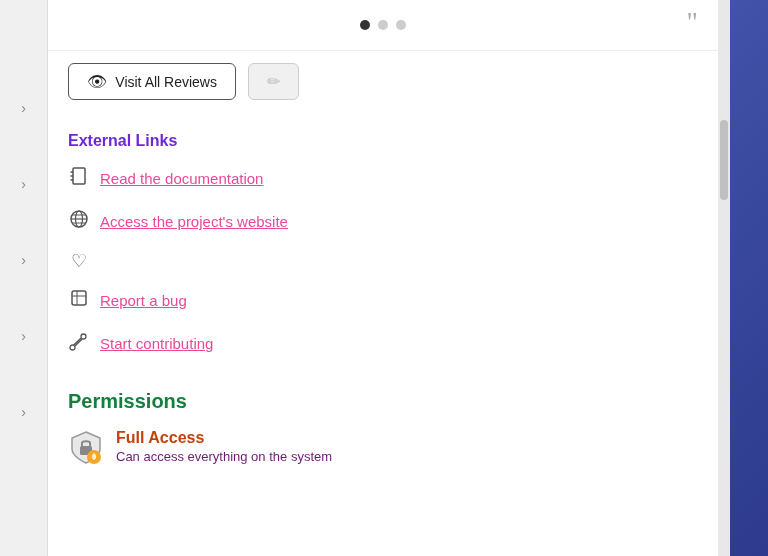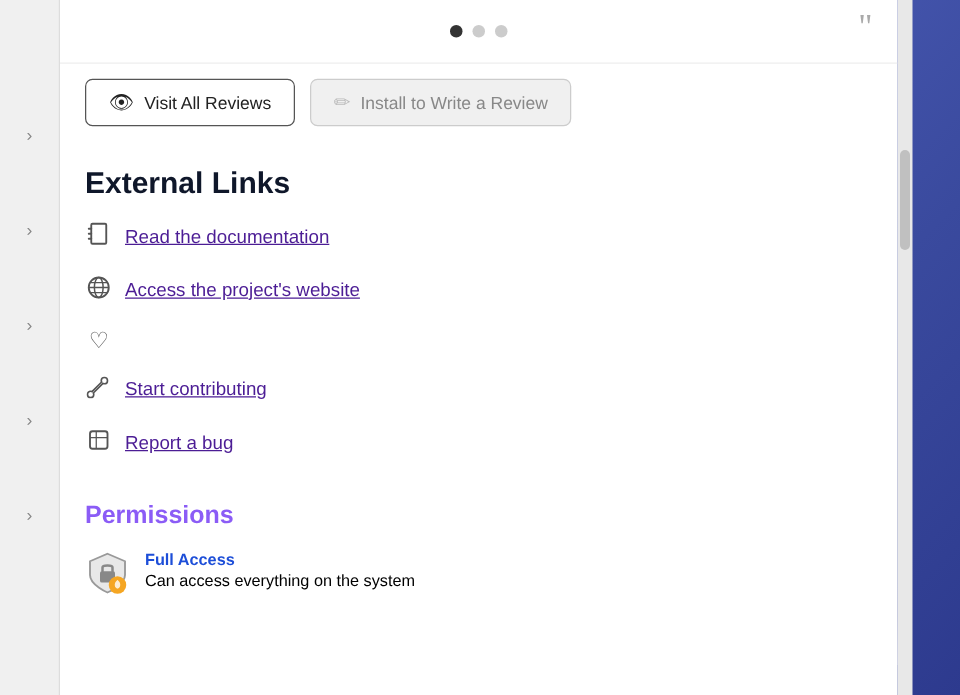--- a/index.html
+++ b/index.html
@@ -126,57 +126,57 @@
       color: #888;
       font-weight: 500;
     }
 
     
     .section {
       padding: 16px 20px 8px 20px;
     }
 
     .section-title {
-      font-size: 24px;
+      font-size: 16px;
       font-weight: 700;
-      color: #0f172a;
+      color: #6d28d9;
       margin-bottom: 16px;
     }
 
     .link-item {
       display: flex;
       align-items: center;
       gap: 10px;
       margin-bottom: 18px;
     }
 
     .link-icon {
       font-size: 18px;
       color: #555;
       width: 22px;
       text-align: center;
       flex-shrink: 0;
     }
 
     .link-anchor {
-      color: #4c1d95;
+      color: #ec4899;
       text-decoration: underline;
       font-size: 15px;
       cursor: pointer;
     }
 
     
     .permissions-section {
       padding: 8px 20px 16px 20px;
     }
 
     .permissions-title {
       font-size: 20px;
       font-weight: 700;
-      color: #8b5cf6;
+      color: #15803d;
       margin-bottom: 16px;
     }
 
     .permission-item {
       display: flex;
       align-items: flex-start;
       gap: 12px;
     }
 
     .permission-icon {
@@ -185,29 +185,29 @@
       position: relative;
       flex-shrink: 0;
     }
 
     .permission-icon svg {
       width: 36px;
       height: 36px;
     }
 
     .permission-text h4 {
-      font-size: 13px;
+      font-size: 16px;
       font-weight: 600;
-      color: #1d4ed8;
+      color: #c2410c;
       margin-bottom: 2px;
     }
 
     .permission-text p {
       font-size: 13px;
-      color: #000000;
+      color: #701a75;
     }
 
     .bottom-fade {
       height: 40px;
       background: linear-gradient(to bottom, rgba(255,255,255,0), rgba(255,255,255,0.8));
       pointer-events: none;
     }
   </style>
 </head>
 <body>
@@ -231,21 +231,20 @@
     <span class="quote-mark">"</span>
   </div>
 
   <div class="buttons-row">
     <button class="btn-show-reviews">
       <span style="font-size:16px;">👁</span>
       <span>Visit All Reviews</span>
     </button>
     <button class="btn-install-review">
       <span style="font-size:16px; opacity:0.5;">✏</span>
-      <span>Install to Write a Review</span>
     </button>
   </div>
 
   <div class="section">
     <h2 class="section-title">External Links</h2>
 
     <div class="link-item">
       <span class="link-icon" style="font-size:17px; color:#555;">
         
         <svg width="20" height="20" viewBox="0 0 20 20" fill="none" xmlns="http://www.w3.org/2000/svg">
@@ -273,35 +272,35 @@
 
     <div class="link-item">
       <span class="link-icon" style="font-size:18px; color:#555; line-height:1;">
         ♡
       </span>
     </div>
 
     <div class="link-item">
       <span class="link-icon">
         <svg width="20" height="20" viewBox="0 0 20 20" fill="none" xmlns="http://www.w3.org/2000/svg">
-          <path d="M14.5 3C13.1 3 12 4.1 12 5.5c0 .4.1.8.3 1.1L4.6 14.3c-.3-.2-.7-.3-1.1-.3C2.1 14 1 15.1 1 16.5S2.1 19 3.5 19 6 17.9 6 16.5c0-.4-.1-.8-.3-1.1l7.7-7.7c.3.2.7.3 1.1.3C15.9 8 17 6.9 17 5.5S15.9 3 14.5 3z" stroke="#555" stroke-width="1.3" fill="none"></path>
-        </svg>
-      </span>
-      <a class="link-anchor" href="#">Start contributing</a>
-    </div>
-
-    <div class="link-item">
-      <span class="link-icon">
-        <svg width="20" height="20" viewBox="0 0 20 20" fill="none" xmlns="http://www.w3.org/2000/svg">
           <rect x="3" y="3" width="14" height="14" rx="2" stroke="#555" stroke-width="1.5" fill="none"></rect>
           <line x1="3" y1="8" x2="17" y2="8" stroke="#555" stroke-width="1"></line>
           <line x1="8" y1="3" x2="8" y2="17" stroke="#555" stroke-width="1"></line>
         </svg>
       </span>
       <a class="link-anchor" href="#">Report a bug</a>
+    </div>
+
+    <div class="link-item">
+      <span class="link-icon">
+        <svg width="20" height="20" viewBox="0 0 20 20" fill="none" xmlns="http://www.w3.org/2000/svg">
+          <path d="M14.5 3C13.1 3 12 4.1 12 5.5c0 .4.1.8.3 1.1L4.6 14.3c-.3-.2-.7-.3-1.1-.3C2.1 14 1 15.1 1 16.5S2.1 19 3.5 19 6 17.9 6 16.5c0-.4-.1-.8-.3-1.1l7.7-7.7c.3.2.7.3 1.1.3C15.9 8 17 6.9 17 5.5S15.9 3 14.5 3z" stroke="#555" stroke-width="1.3" fill="none"></path>
+        </svg>
+      </span>
+      <a class="link-anchor" href="#">Start contributing</a>
     </div>
   </div>
 
   <div class="permissions-section">
     <h2 class="permissions-title">Permissions</h2>
 
     <div class="permission-item">
       <div class="permission-icon">
         <svg width="36" height="36" viewBox="0 0 36 36" xmlns="http://www.w3.org/2000/svg">
 

